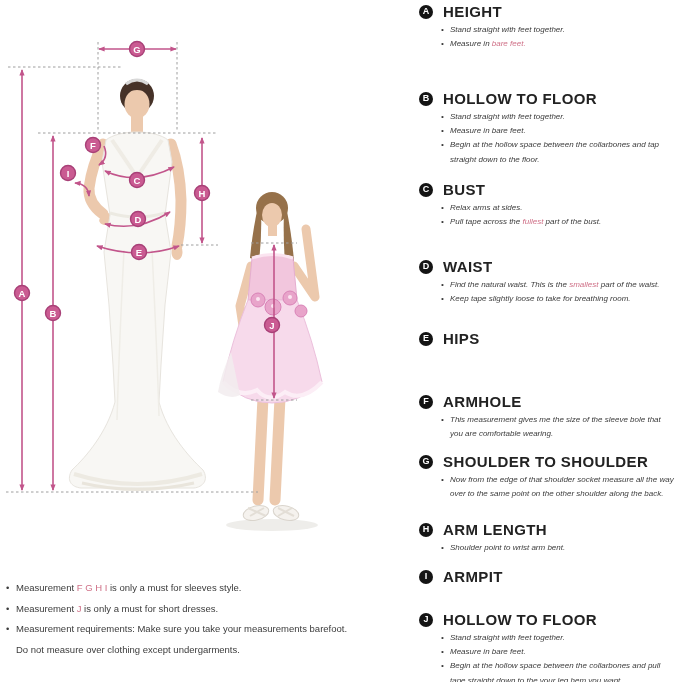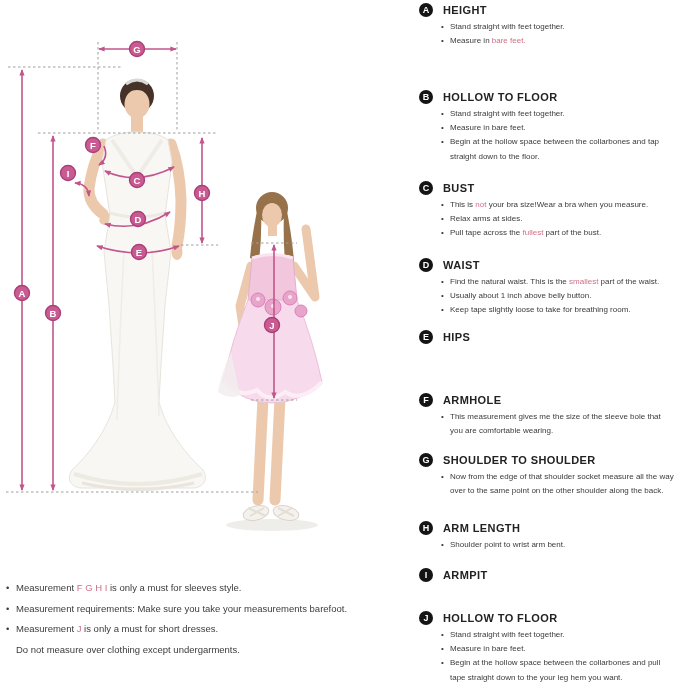--- a/index.html
+++ b/index.html
@@ -10,22 +10,22 @@
   .stage svg{position:absolute;left:0;top:0;}
   
   .mk{fill:#ca5b92;stroke:#a84077;stroke-width:1.4px;}
   .mkt{fill:#fff;font:bold 9.5px "Liberation Sans",sans-serif;text-anchor:middle;}
   
   .col{position:absolute;left:419px;top:0;width:260px;height:682px;}
   .sec{position:absolute;left:0;width:258px;}
   .sec-head{display:flex;align-items:center;gap:10px;margin-bottom:3px;}
   .badge{flex:0 0 auto;width:14px;height:14px;border-radius:50%;background:#141414;color:#fff;
     font-size:9px;font-weight:bold;display:flex;align-items:center;justify-content:center;line-height:1;}
-  .sec-title{font-size:11px;font-weight:bold;color:#222;letter-spacing:.4px;}
-  .bullets{margin-left:22px;width:234px;}
+  .sec-title{font-size:15px;font-weight:bold;color:#222;letter-spacing:.4px;}
+  .bullets{margin-left:22px;width:234px;font-style:italic;}
   .bullet{position:relative;padding-left:9px;font-size:8px;line-height:14.2px;color:#3b3b3b;}
   .bullet::before{content:"\2022";position:absolute;left:0;top:0;color:#3b3b3b;}
   .hl{color:#cf7087;}
   
   .notes{position:absolute;left:6px;top:578px;width:412px;}
   .note{position:relative;padding-left:10px;font-size:9.5px;line-height:20.6px;color:#3b3b3b;}
   .note.has-bullet::before{content:"\2022";position:absolute;left:0;top:0;color:#3b3b3b;}
 </style>
 </head>
 <body>
@@ -191,33 +191,31 @@
           <div class="bullet"><span>Measure in bare feet.</span></div>
           <div class="bullet"><span>Begin at the hollow space between  the collarbones and tap straight down to the floor.</span></div>
         </div>
       </div>
       <div class="sec" style="top: 181px;">
         <div class="sec-head">
           <span class="badge">C</span>
           <span class="sec-title">BUST</span>
         </div>
         <div class="bullets">
-          <div class="bullet"><span>This is </span><span class="hl">not</span><span> your bra size!Wear a bra when you measure.</span></div>
           <div class="bullet"><span>Relax arms at sides.</span></div>
           <div class="bullet"><span>Pull tape across the </span><span class="hl">fullest</span><span> part of the bust.</span></div>
         </div>
       </div>
       <div class="sec" style="top: 258px;">
         <div class="sec-head">
           <span class="badge">D</span>
           <span class="sec-title">WAIST</span>
         </div>
         <div class="bullets">
           <div class="bullet"><span>Find the natural waist. This is the </span><span class="hl">smallest</span><span> part of the waist.</span></div>
-          <div class="bullet"><span>Usually about 1 inch above belly button.</span></div>
           <div class="bullet"><span>Keep tape slightly loose to take for breathing room.</span></div>
         </div>
       </div>
       <div class="sec" style="top: 330px;">
         <div class="sec-head">
           <span class="badge">E</span>
           <span class="sec-title">HIPS</span>
         </div>
         <div class="bullets">
         </div>
@@ -263,17 +261,17 @@
         <div class="bullets">
           <div class="bullet"><span>Stand straight with feet together.</span></div>
           <div class="bullet"><span>Measure in bare feet.</span></div>
           <div class="bullet"><span>Begin at the hollow space between the collarbones and pull tape straight down to the your leg hem you want.</span></div>
         </div>
       </div>
     </div>
 
   <div class="notes" id="notes-box">
       <div class="note has-bullet"><span>Measurement </span><span class="hl">F G H I</span><span> is only a must for sleeves style.</span></div>
+      <div class="note has-bullet"><span>Measurement </span><span class="hl">J</span><span> is only a must for short dresses.</span></div>
       <div class="note has-bullet"><span>Measurement requirements: Make sure you take your measurements barefoot.</span></div>
-      <div class="note has-bullet"><span>Measurement </span><span class="hl">J</span><span> is only a must for short dresses.</span></div>
       <div class="note"><span>Do not measure over clothing except undergarments.</span></div>
     </div>
 </div>
 
 </body></html>

